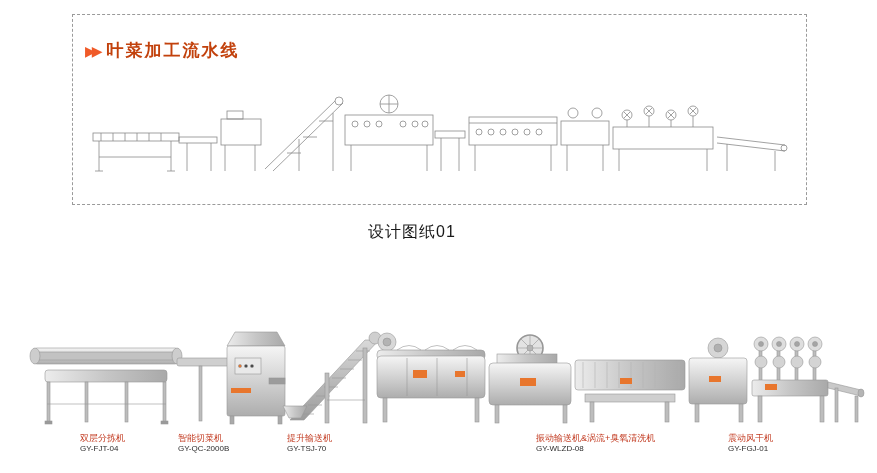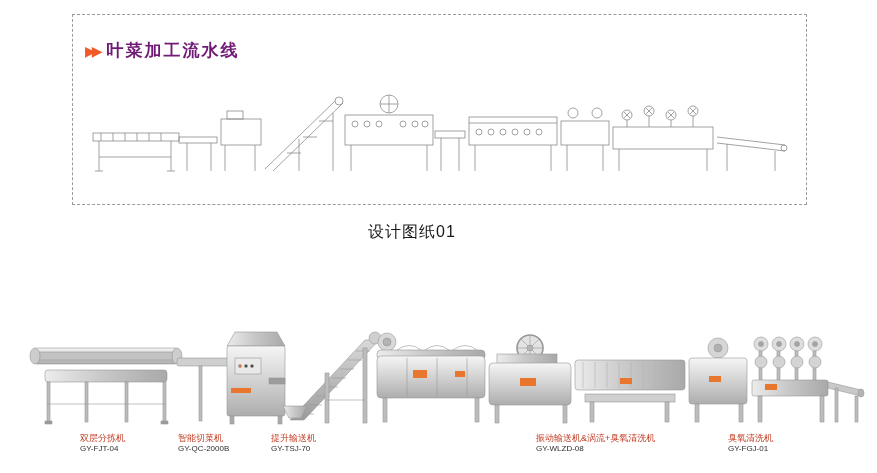--- a/index.html
+++ b/index.html
@@ -5,21 +5,21 @@
   html,body{margin:0;padding:0;background:#ffffff;}
   .page{position:relative;width:877px;height:473px;background:#ffffff;overflow:hidden;
         font-family:"Liberation Sans","DejaVu Sans",sans-serif;}
 
   
   .frame{position:absolute;left:72px;top:14px;width:733px;height:189px;
          border:1px dashed #9a9a9a;background:#ffffff;}
 
   .title-row{position:absolute;left:12px;top:24px;display:flex;align-items:center;}
   .title-arrows{color:#f05a28;font-size:14px;font-weight:bold;letter-spacing:-4px;margin-right:8px;}
-  .title-text{color:#701a75;font-size:17px;font-weight:bold;letter-spacing:2px;}
+  .title-text{color:#c2410c;font-size:17px;font-weight:bold;letter-spacing:2px;}
 
   .drawing{position:absolute;left:14px;top:76px;}
 
   .caption{position:absolute;left:0;top:222px;width:824px;text-align:center;
            font-size:16px;color:#1a1a1a;font-weight:500;letter-spacing:1px;}
 
   .photo{position:absolute;left:25px;top:318px;}
 
   .labels{position:absolute;left:0;top:433px;width:877px;height:36px;}
   .label{position:absolute;white-space:nowrap;}
@@ -317,27 +317,27 @@
 
   <div class="labels">
     <div class="label" style="left:80px">
       <div class="name">双层分拣机</div>
       <div class="model">GY-FJT-04</div>
     </div>
     <div class="label" style="left:178px">
       <div class="name">智能切菜机</div>
       <div class="model">GY-QC-2000B</div>
     </div>
-    <div class="label" style="left:271px">
+    <div class="label" style="left:287px">
       <div class="name">提升输送机</div>
       <div class="model">GY-TSJ-70</div>
     </div>
     <div class="label" style="left:536px">
       <div class="name">振动输送机&amp;涡流+臭氧清洗机</div>
       <div class="model">GY-WLZD-08</div>
     </div>
     <div class="label" style="left:728px">
-      <div class="name">臭氧清洗机</div>
+      <div class="name">震动风干机</div>
       <div class="model">GY-FGJ-01</div>
     </div>
   </div>
 
 </div>
 
 </body></html>

